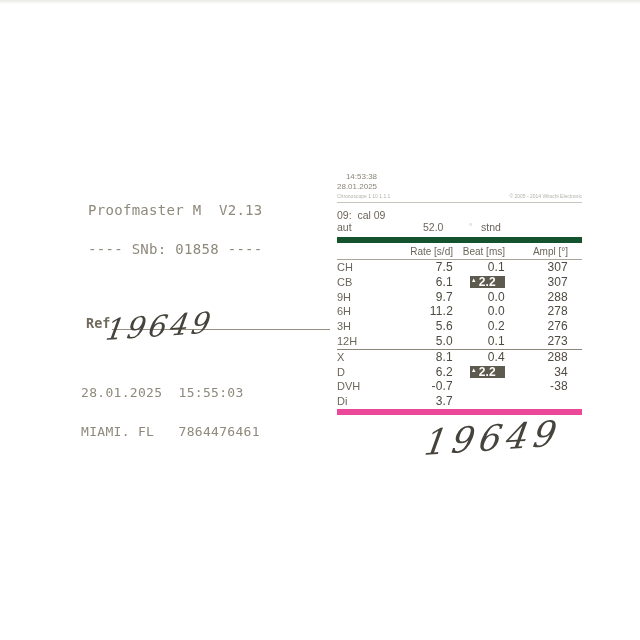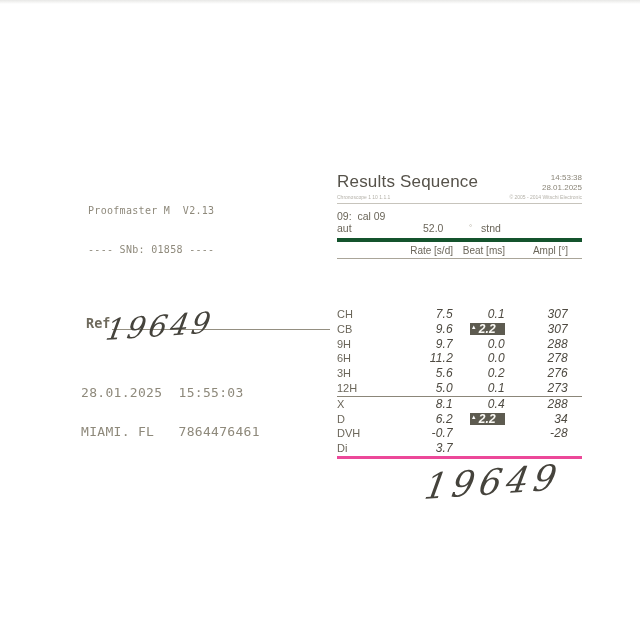--- a/index.html
+++ b/index.html
@@ -8,21 +8,21 @@
     font-family:"Liberation Sans",sans-serif;overflow:hidden;
   }
   .edge-shade{position:absolute;left:0;top:0;width:640px;height:4px;background:linear-gradient(#e8e8e6,#ffffff);}
 
   
   .receipt-left{
     position:absolute;left:62px;top:178px;width:268px;
     font-family:"DejaVu Sans Mono",monospace;
     color:#8e897b;font-size:12px;line-height:13px;white-space:pre;
   }
-  .l-title{font-size:10px;line-height:13px;padding-left:26px;letter-spacing:.3px;}
+  .l-title{font-size:14px;line-height:13px;padding-left:26px;letter-spacing:.3px;}
   .l-mid{font-size:13px;line-height:13px;padding-left:19px;letter-spacing:.3px;}
   .l-bold{font-weight:bold;color:#6f6a5d;}
   .ref-row{margin-top:17px;height:18px;display:flex;align-items:flex-end;position:relative;}
   .ref-label{font-weight:bold;color:#6f6a5d;font-size:13.5px;line-height:14px;padding-left:24px;}
   .ref-line{flex:1;border-bottom:1.5px solid #948f81;height:17px;margin-left:2px;}
   .date-line{margin-top:17px;}
   .store1{margin-top:14px;}
   .program-line{margin-top:13px;font-size:12.5px;}
   .test-block{margin-top:0;}
 
@@ -39,32 +39,32 @@
   .receipt-right{position:absolute;left:337px;top:172px;width:245px;color:#6b665a;}
   .rr-header{display:flex;justify-content:space-between;align-items:flex-end;}
   .rr-title{font-size:17px;line-height:20px;color:#56524a;letter-spacing:.2px;}
   .rr-stamp{text-align:right;font-size:8px;line-height:9.5px;color:#8b8679;}
   .rr-device{
     display:flex;justify-content:space-between;margin-top:2px;
     font-size:5px;line-height:7px;color:#8b8679;opacity:.65;
     border-bottom:1px solid #aaa599;padding-bottom:2px;filter:blur(.3px);
   }
   .rr-program{margin-top:6px;font-size:10.5px;line-height:12px;white-space:pre;}
-  .rr-mode{display:flex;font-size:10.5px;line-height:12px;border-bottom:4px solid #14532d;padding-bottom:4px;}
+  .rr-mode{display:flex;font-size:10.5px;line-height:12px;border-bottom:6px solid #14532d;padding-bottom:4px;}
   .rr-mode .m-aut{width:86px;}
   .rr-mode .m-angle{width:46px;}
   .rr-mode .m-deg{width:12px;color:#b3aea1;font-size:8px;}
   .grid{display:grid;grid-template-columns:40px 76px 52px 63px;}
   .thead{padding:3px 0 2px 0;border-bottom:1px solid #aaa599;font-size:10px;line-height:11px;color:#6b665a;}
   .thead .h{text-align:right;}
   .trow{height:14.8px;line-height:14.6px;}
   .trow .pos{font-size:11px;color:#6b665a;}
-  .trow .num{text-align:right;font-size:12px;color:#4e4a41;letter-spacing:.2px;font-style:italic;}
+  .trow .num{text-align:right;font-size:12px;color:#4e4a41;letter-spacing:.2px;}
   .rule-after{border-bottom:1px solid #8b8679;}
-  .rows-wrap{border-bottom:3px solid #ec4899;margin-top:48px;}
+  .rows-wrap{border-bottom:6px solid #ec4899;}
   .flag{
     position:relative;display:inline-block;background:#5d5b50;color:#fbfaf6;
     font-weight:bold;padding:0 9px 0 9px;line-height:12px;font-size:12px;
   }
   .flag::before{
     content:"▲";position:absolute;left:1px;top:1px;font-size:6px;line-height:6px;color:#ffffff;font-weight:normal;
   }
 </style>
 </head>
 <body>
@@ -90,21 +90,20 @@
     
     
   </div>
 
   
 </div>
 </section>
 
 <section class="receipt-right">
   <div class="rr-header">
-    <div class="rr-title">Results Sequence</div>
     <div class="rr-stamp">
       <div>14:53:38</div>
       <div>28.01.2025</div>
     </div>
   </div>
 
   <div class="rr-device">
     <span>Chronoscope 1 10 1.1.1</span>
     <span>© 2005 - 2014 Witschi Electronic</span>
   </div>
@@ -127,21 +126,21 @@
 
   <div class="rows-wrap">
       <div class="grid trow">
         <div class="pos">CH</div>
         <div class="num">7.5</div>
         <div class="num">0.1</div>
         <div class="num">307</div>
       </div>
       <div class="grid trow">
         <div class="pos">CB</div>
-        <div class="num">9.6</div>
+        <div class="num">6.1</div>
         <div class="num"><span class="flag">2.2</span></div>
         <div class="num">307</div>
       </div>
       <div class="grid trow">
         <div class="pos">9H</div>
         <div class="num">9.7</div>
         <div class="num">0.0</div>
         <div class="num">288</div>
       </div>
       <div class="grid trow">
@@ -171,21 +170,21 @@
       <div class="grid trow">
         <div class="pos">D</div>
         <div class="num">6.2</div>
         <div class="num"><span class="flag">2.2</span></div>
         <div class="num">34</div>
       </div>
       <div class="grid trow">
         <div class="pos">DVH</div>
         <div class="num">-0.7</div>
         <div class="num"></div>
-        <div class="num">-28</div>
+        <div class="num">-38</div>
       </div>
       <div class="grid trow">
         <div class="pos">Di</div>
         <div class="num">3.7</div>
         <div class="num"></div>
         <div class="num"></div>
       </div>
     </div>
 
   <div class="handwritten hw-right">19649</div>

